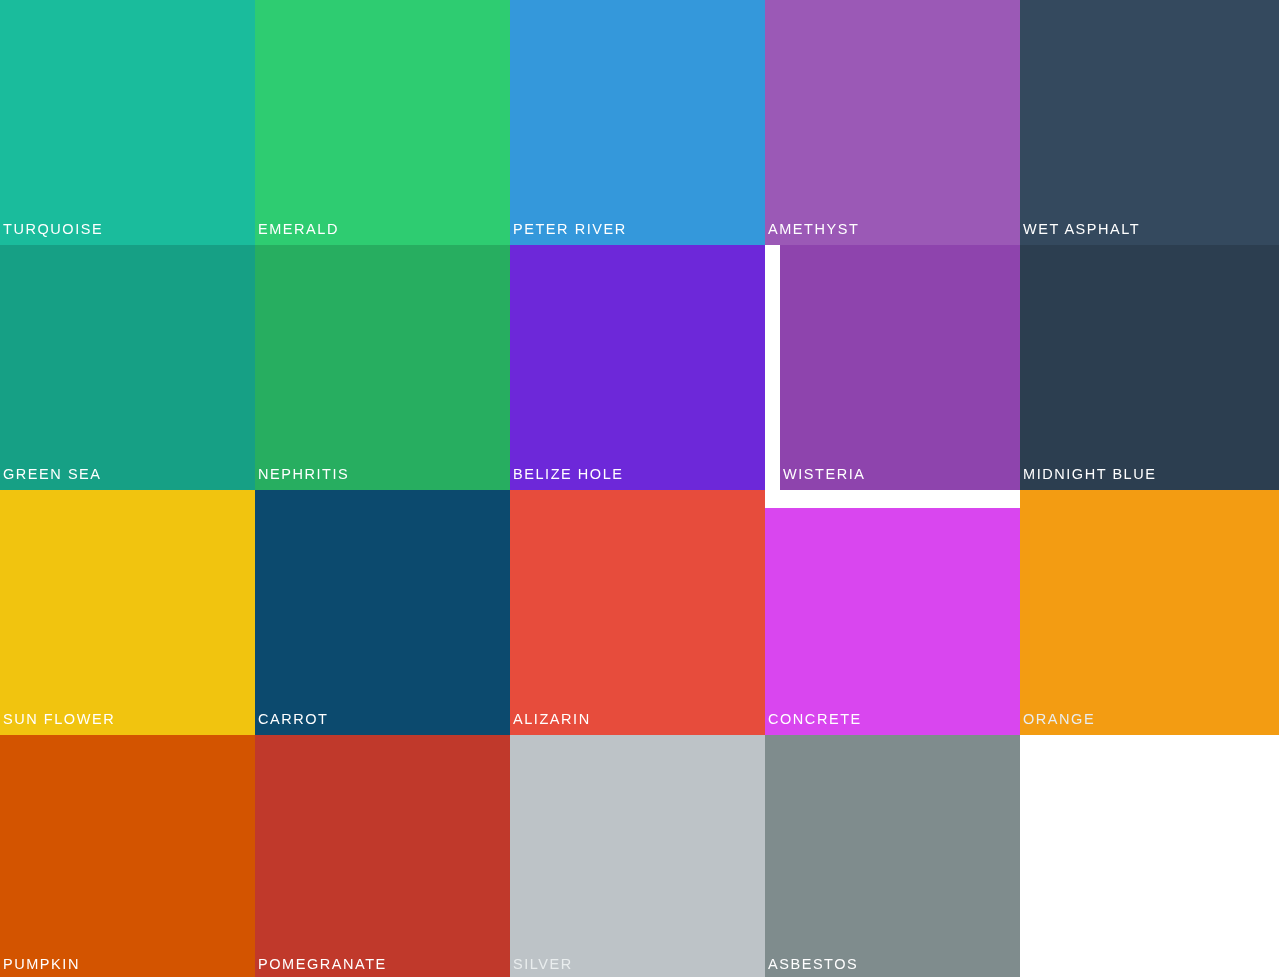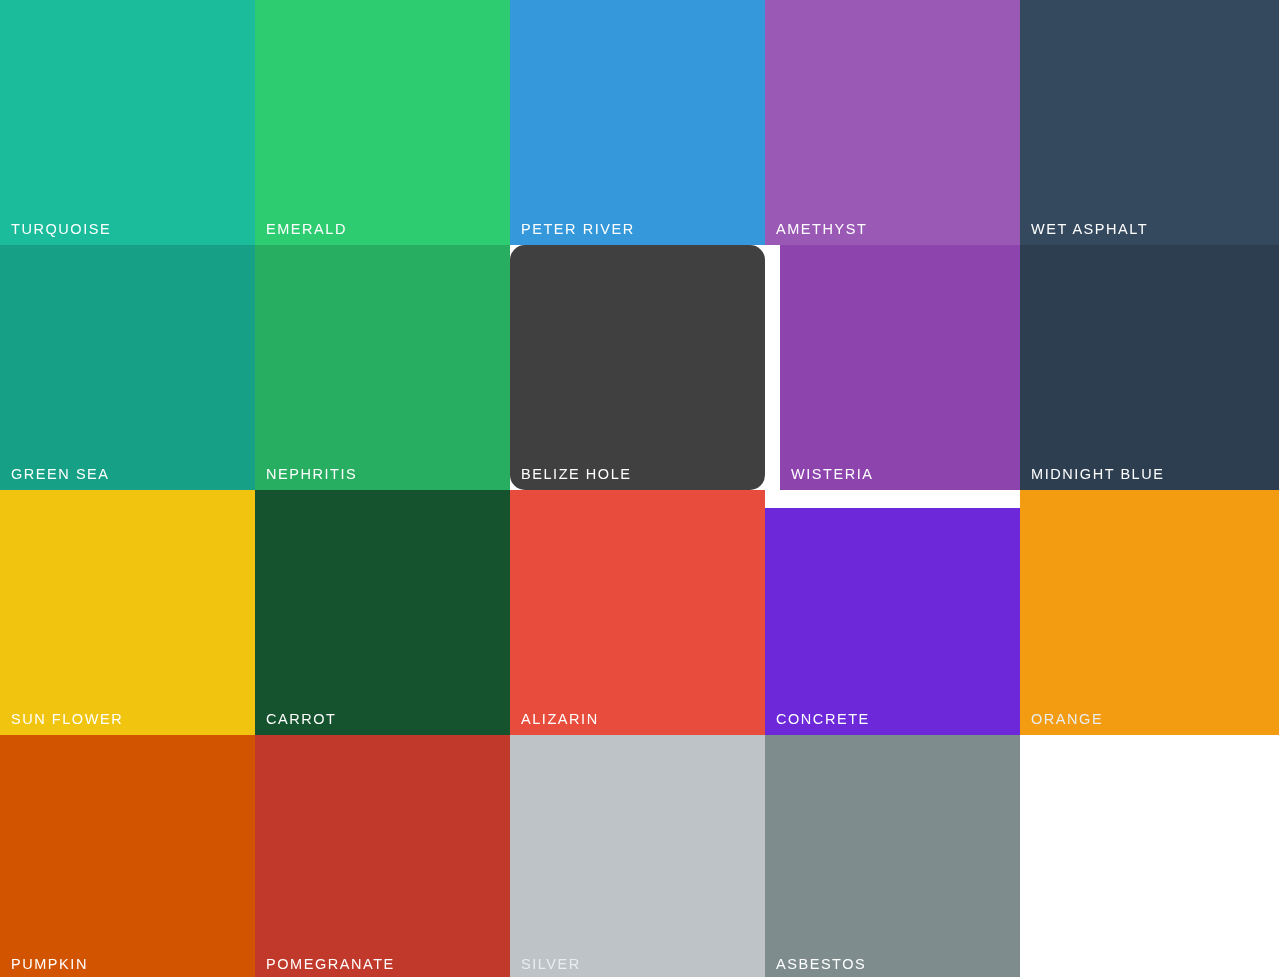--- a/index.html
+++ b/index.html
@@ -23,21 +23,21 @@
     width: 1279px;
   }
 
   .swatch {
     position: relative;
     overflow: hidden;
   }
 
   .swatch-label {
     position: absolute;
-    left: 11px;
+    left: 3px;
     bottom: 9px;
     font-size: 14.5px;
     line-height: 1;
     letter-spacing: 1.55px;
     font-weight: 400;
     white-space: nowrap;
     text-transform: uppercase;
     color: #ffffff;
   }
 
@@ -67,39 +67,39 @@
     </div>
     <div class="swatch" style="background-color: rgb(52, 73, 94);">
       <span class="swatch-label ">WET ASPHALT</span>
     </div>
     <div class="swatch" style="background-color: rgb(22, 160, 133);">
       <span class="swatch-label ">GREEN SEA</span>
     </div>
     <div class="swatch" style="background-color: rgb(39, 174, 96); padding-left: 28px;">
       <span class="swatch-label ">NEPHRITIS</span>
     </div>
-    <div class="swatch" style="background-color: #404040; border-radius: 15px;">
+    <div class="swatch" style="background-color: #6d28d9;">
       <span class="swatch-label ">BELIZE HOLE</span>
     </div>
     <div class="swatch" style="background-color: rgb(142, 68, 173); margin-left: 15px;">
       <span class="swatch-label ">WISTERIA</span>
     </div>
     <div class="swatch" style="background-color: rgb(44, 62, 80); text-align: center;">
       <span class="swatch-label ">MIDNIGHT BLUE</span>
     </div>
     <div class="swatch" style="background-color: rgb(241, 196, 15);">
       <span class="swatch-label ">SUN FLOWER</span>
     </div>
-    <div class="swatch" style="background-color: #14532d;">
+    <div class="swatch" style="background-color: #0c4a6e;">
       <span class="swatch-label ">CARROT</span>
     </div>
     <div class="swatch" style="background-color: rgb(231, 76, 60);">
       <span class="swatch-label ">ALIZARIN</span>
     </div>
-    <div class="swatch" style="background-color: #6d28d9; margin-top: 18px;">
+    <div class="swatch" style="background-color: #d946ef; margin-top: 18px;">
       <span class="swatch-label ">CONCRETE</span>
     </div>
     <div class="swatch" style="background-color: rgb(243, 156, 18);">
       <span class="swatch-label muted-text">ORANGE</span>
     </div>
     <div class="swatch" style="background-color: rgb(211, 84, 0);">
       <span class="swatch-label ">PUMPKIN</span>
     </div>
     <div class="swatch" style="background-color: rgb(192, 57, 43);">
       <span class="swatch-label ">POMEGRANATE</span>

